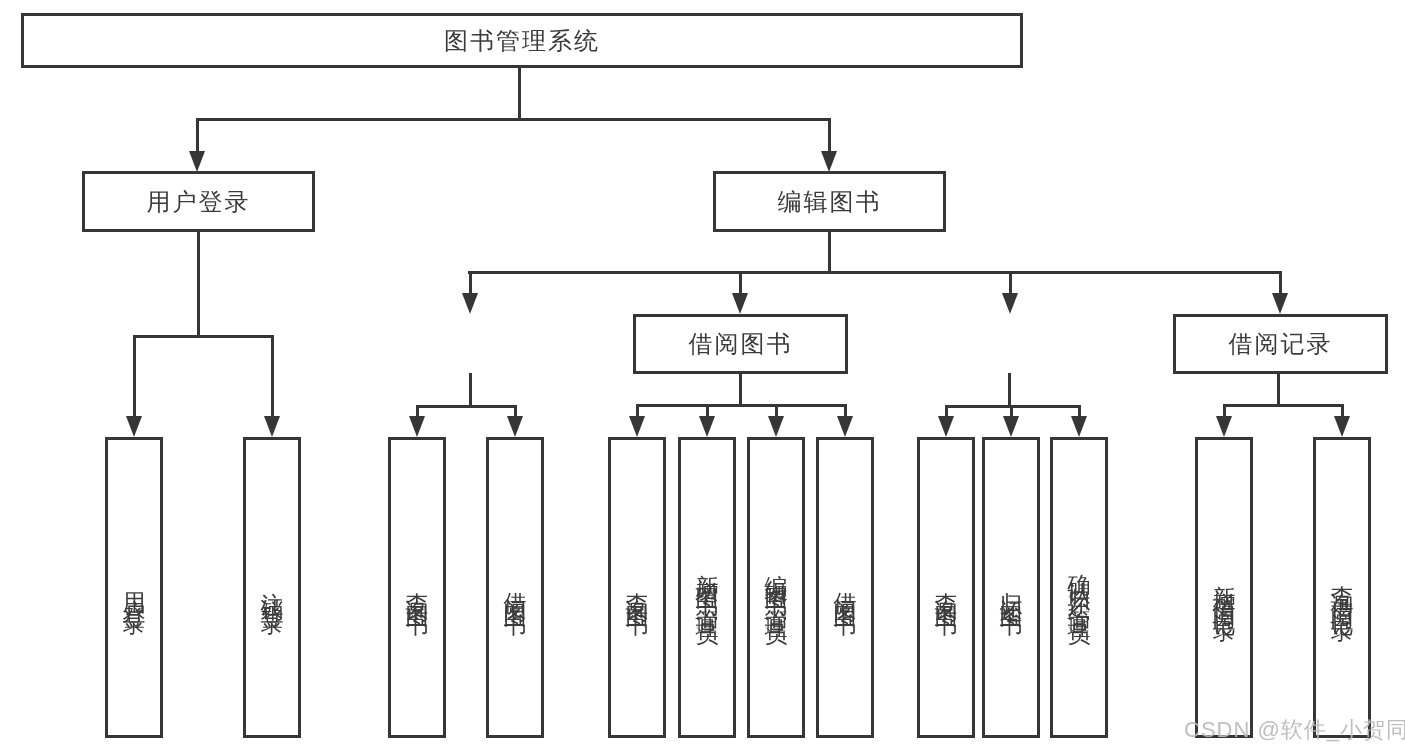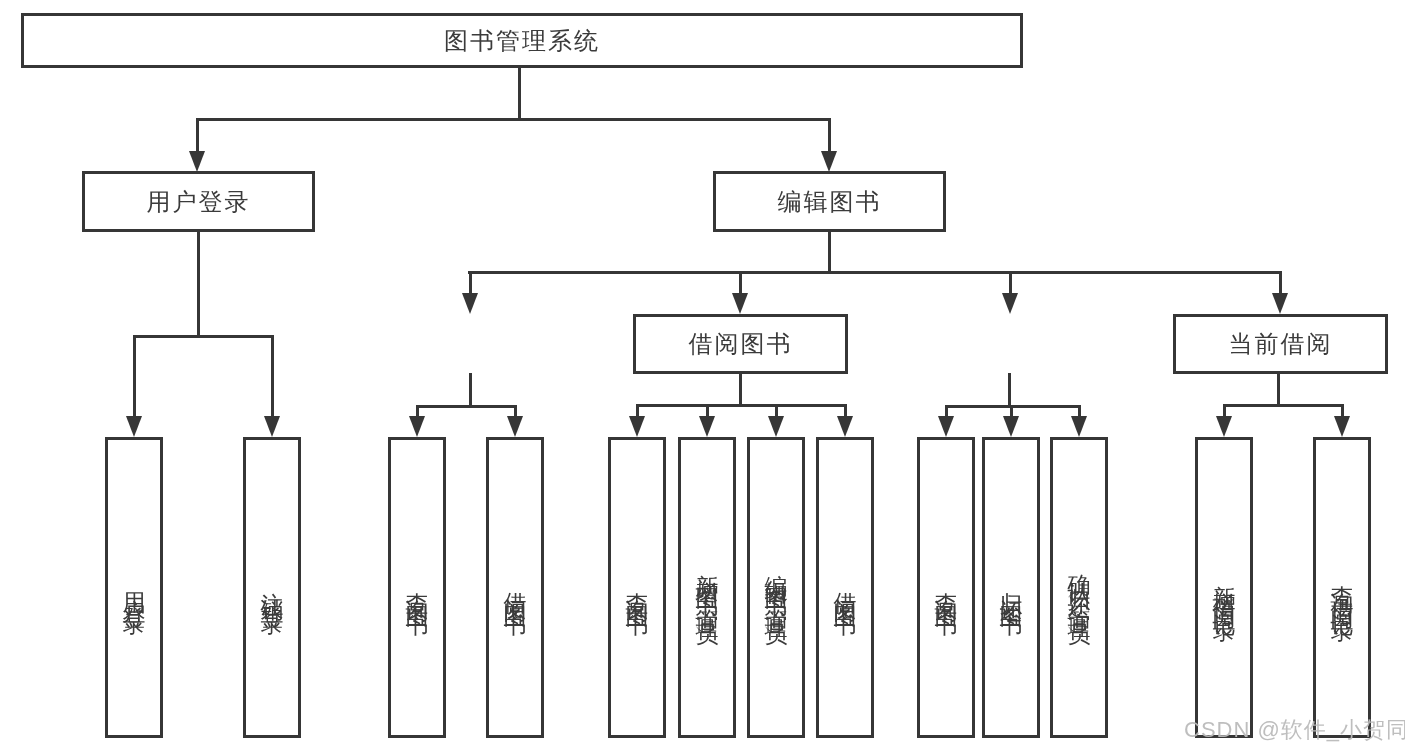--- a/index.html
+++ b/index.html
@@ -72,21 +72,21 @@
   <div class="ah" style="left:732px;top:293px"></div>
   <div class="ln" style="left:1009px;top:271px;width:3px;height:22px"></div>
   <div class="ah" style="left:1002px;top:293px"></div>
   <div class="ln" style="left:1279px;top:271px;width:3px;height:22px"></div>
   <div class="ah" style="left:1272px;top:293px"></div>
 
   <div class="box node" style="left:633px;top:314px;width:215px;height:60px">
     <span>借阅图书</span>
   </div>
   <div class="box node" style="left:1173px;top:314px;width:215px;height:60px">
-    <span>当前借阅</span>
+    <span>借阅记录</span>
   </div>
 
   <div class="ln" style="left:469px;top:373px;width:3px;height:35px"></div>
   <div class="ln" style="left:416px;top:405px;width:101px;height:3px"></div>
   <div class="ln" style="left:416px;top:405px;width:3px;height:11px"></div>
   <div class="ah" style="left:409px;top:416px"></div>
   <div class="ln" style="left:514px;top:405px;width:3px;height:11px"></div>
   <div class="ah" style="left:507px;top:416px"></div>
 
   <div class="ln" style="left:739px;top:373px;width:3px;height:34px"></div>

